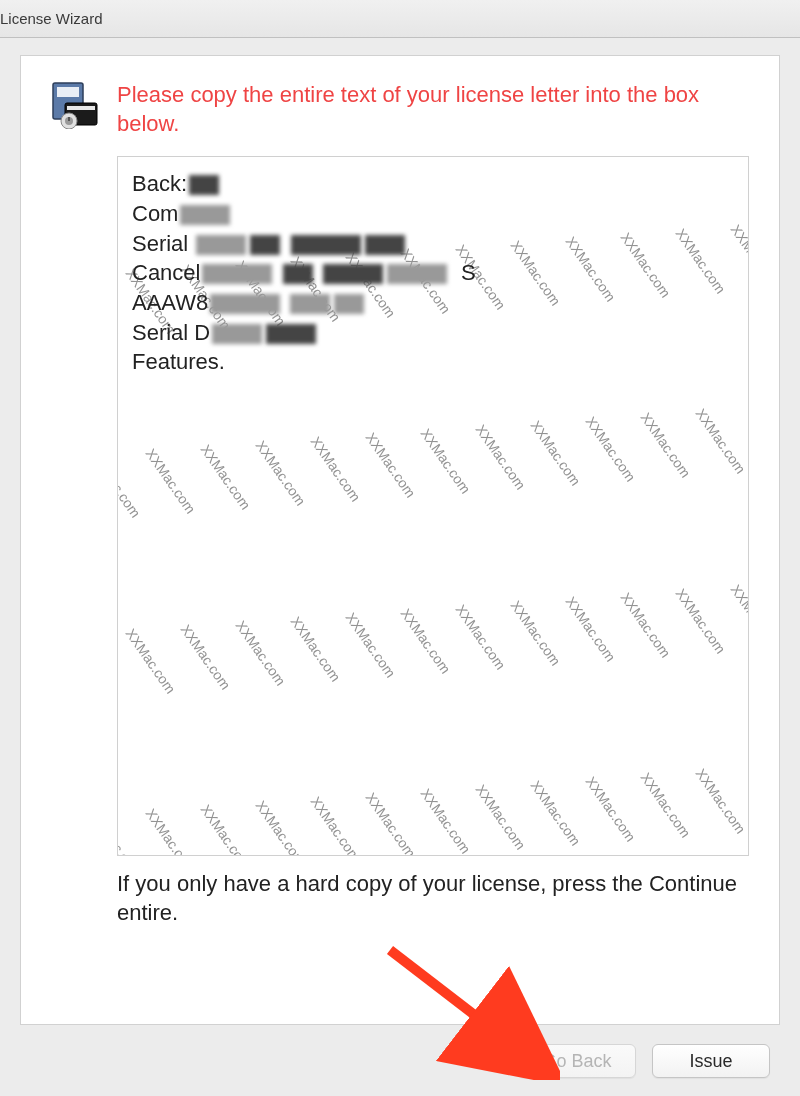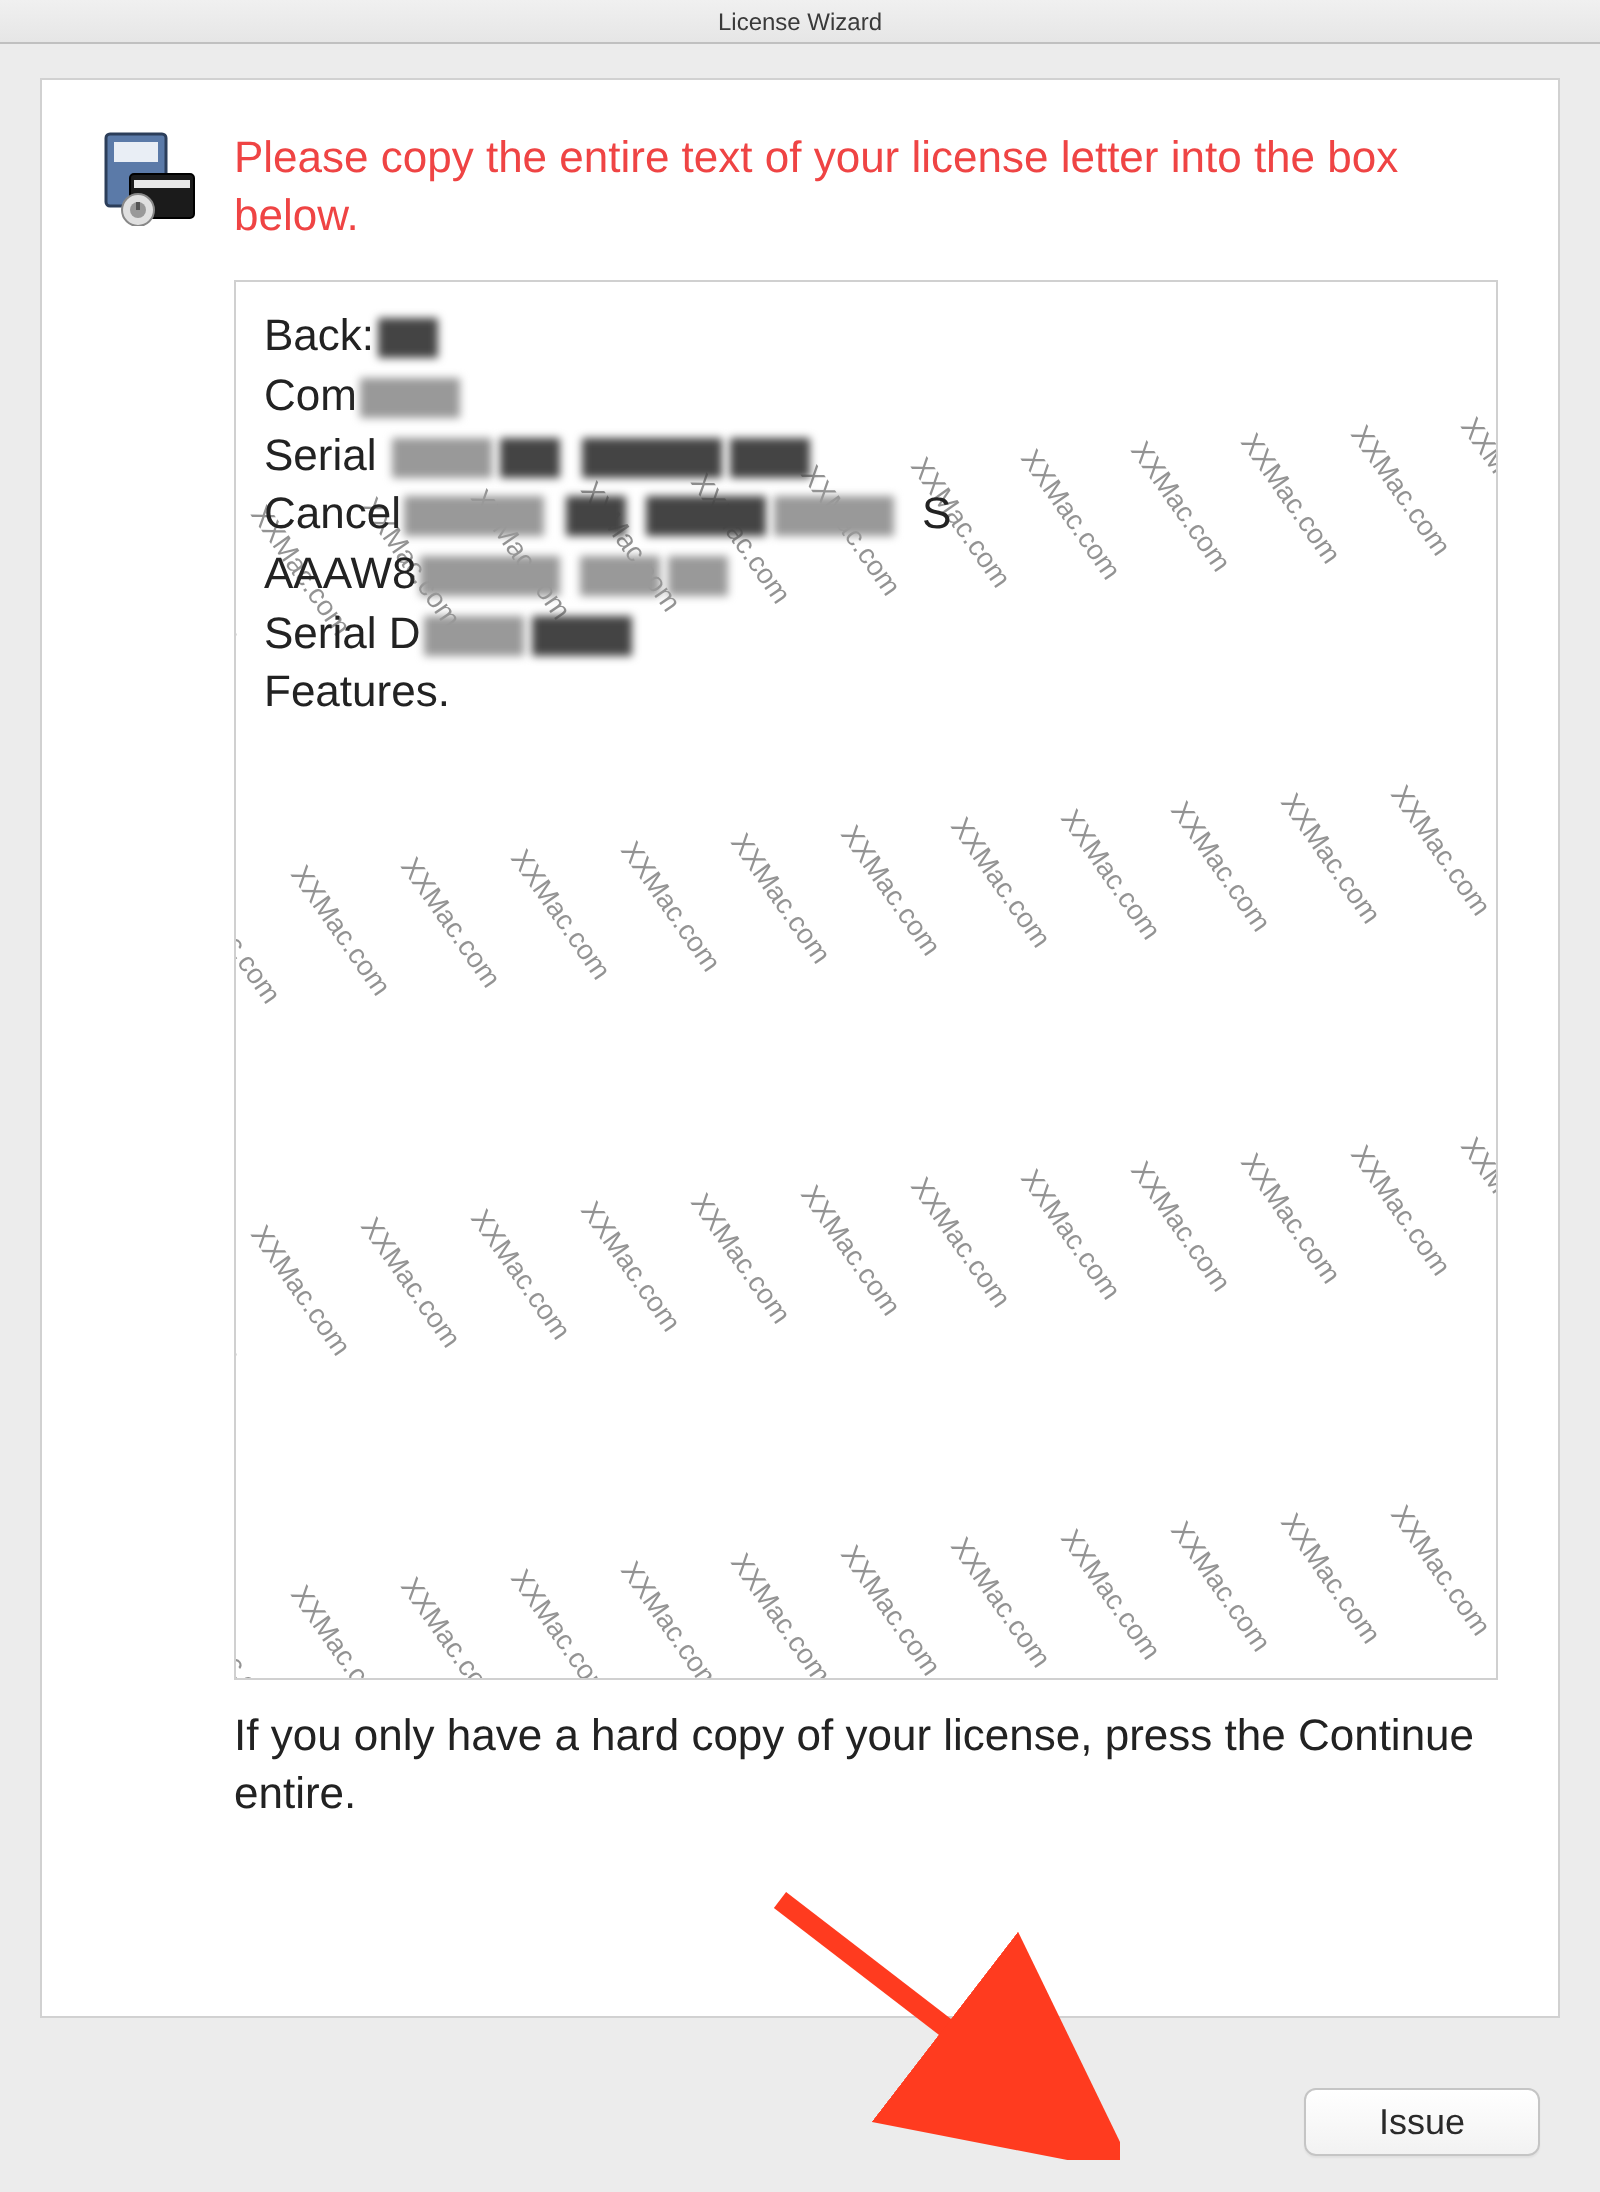--- a/index.html
+++ b/index.html
@@ -6,27 +6,27 @@
     body {
       width: 800px;
       height: 1096px;
       background: #ececec;
       font-family: -apple-system, "Helvetica Neue", Helvetica, Arial, sans-serif;
       overflow: hidden;
       position: relative;
     }
     .titlebar {
       width: 100%;
-      height: 22px;
+      height: 38px;
       display: flex;
       align-items: center;
-      justify-content: center;
+      justify-content: flex-start;
       background: linear-gradient(#f0f0f0, #e6e6e6);
       border-bottom: 1px solid #c0c0c0;
-      font-size: 12px;
+      font-size: 15px;
       color: #3a3a3a;
     }
     .outer {
       margin: 17px 20px 0 20px;
       border: 1px solid #d1d1d1;
       background: #fff;
       height: 970px;
       padding: 25px 30px 25px 30px;
       position: relative;
     }
@@ -226,20 +226,21 @@
         <span class="watermark" style="left: 510px; top: 640px;">XXMac.com</span>
         <span class="watermark" style="left: 565px; top: 636px;">XXMac.com</span>
         <span class="watermark" style="left: 620px; top: 632px;">XXMac.com</span>
       </div>
   </div>
 
   <div class="bottom-instruction">If you only have a hard copy of your license, press the Continue entire.</div>
 </div>
 
 <div class="button-row">
+  <div class="mac-button disabled">Go Back</div>
   <div class="mac-button">Issue</div>
 </div>
 
 <svg class="arrow-annotation" width="180" height="140" viewBox="0 0 180 140">
   <defs>
     <marker id="arrowhead" markerWidth="12" markerHeight="12" refX="6" refY="6" orient="auto">
       <polygon points="0,0 12,6 0,12" fill="#ff3b1f"></polygon>
     </marker>
   </defs>
   <line x1="10" y1="10" x2="140" y2="110" stroke="#ff3b1f" stroke-width="10" marker-end="url(#arrowhead)"></line>

